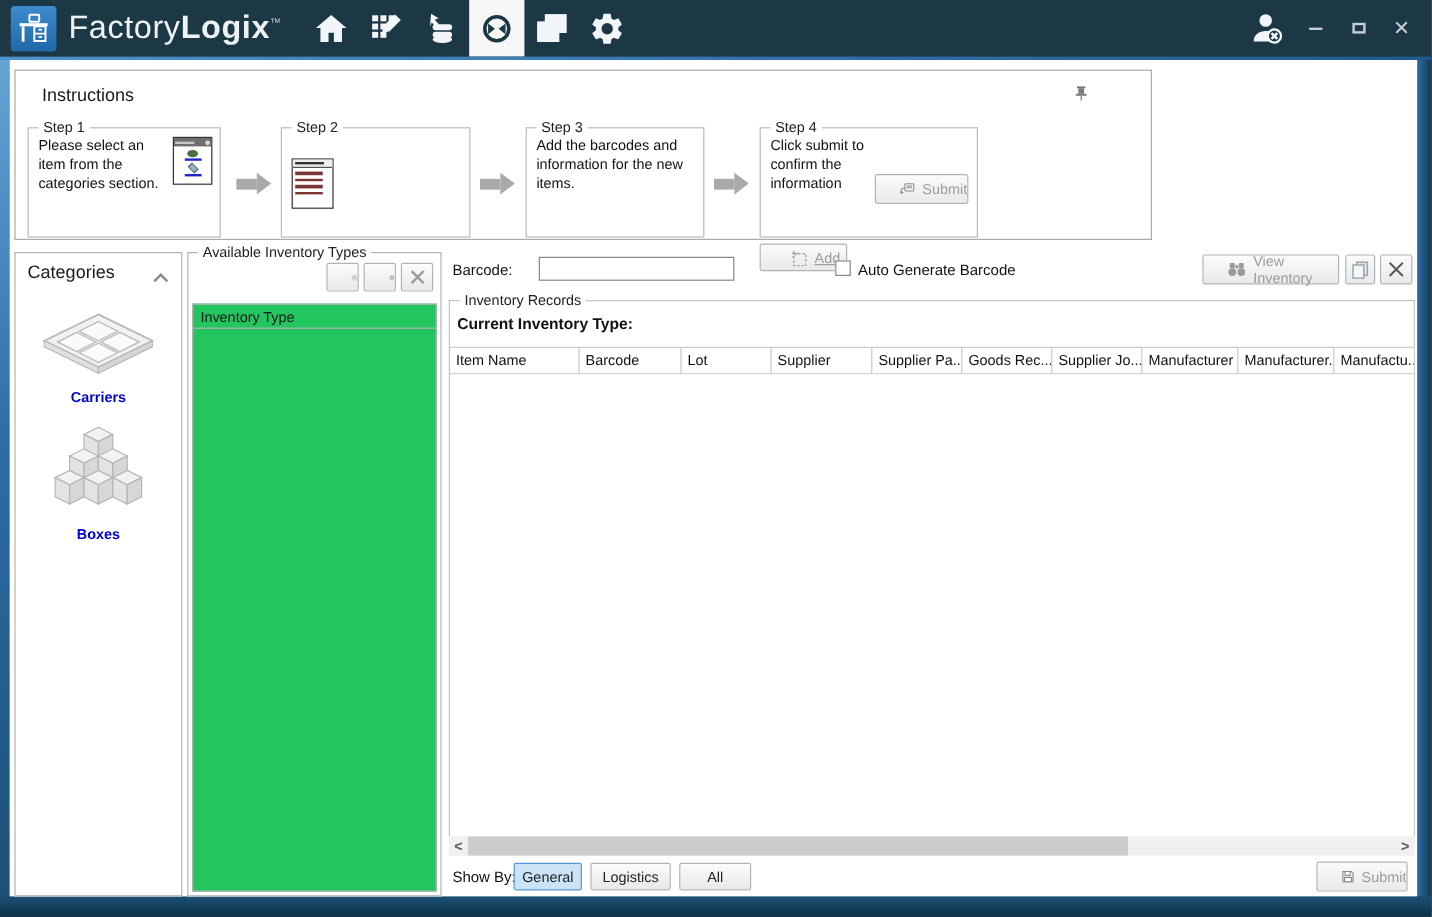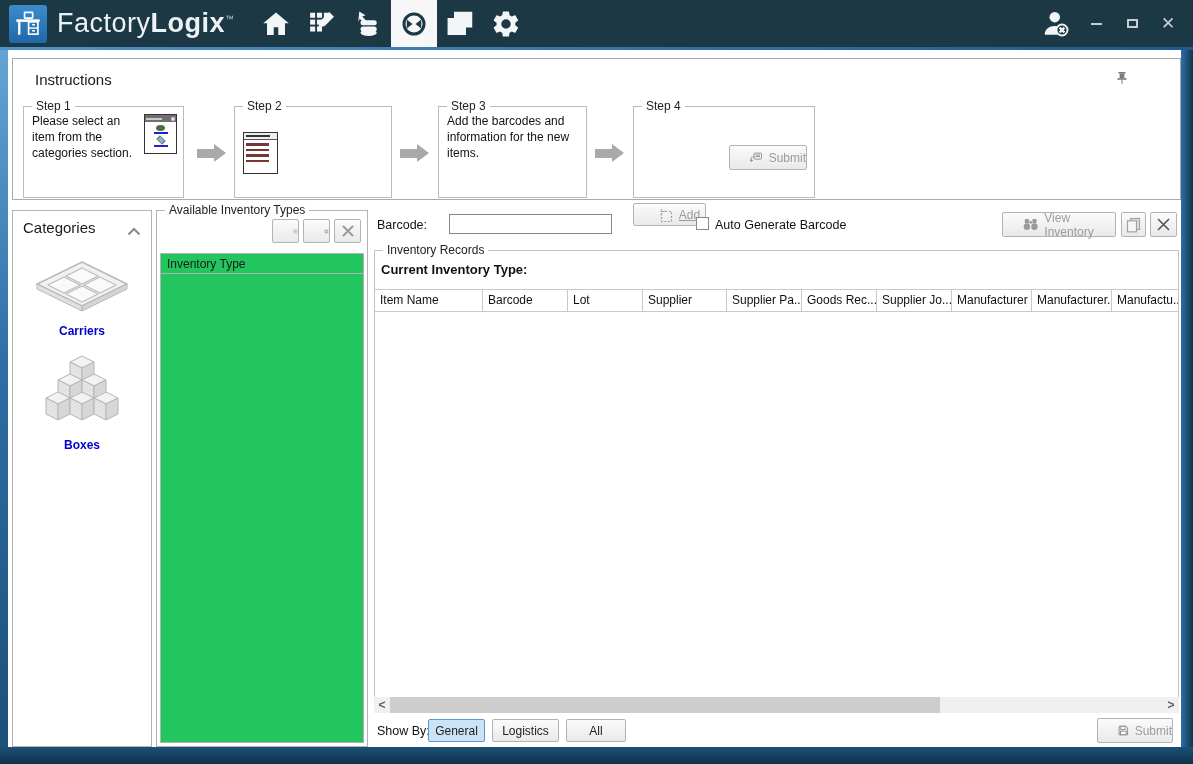--- a/index.html
+++ b/index.html
@@ -33,21 +33,21 @@
   .winbtn { width:22px; height:22px; display:flex; align-items:center; justify-content:center; cursor:pointer; }
   .glyph-min { width:11px; height:2px; background:#c7ced3; }
   .glyph-max { width:11px; height:9px; border:2px solid #c7ced3; }
   .glyph-close { color:#c7ced3; font-size:17px; line-height:1; font-weight:normal; }
 
   
   .groupbox { position:absolute; border:1px solid #b3b3b3; background:#fff; }
   .legend { position:absolute; top:-8px; left:8px; background:#fff; padding:0 4px; font-size:12px; color:#222; white-space:nowrap; }
 
   
-  #instructions { left:4px; top:8px; width:1169px; height:142px; border-color:#aaa; }
+  #instructions { left:4px; top:8px; width:948px; height:142px; border-color:#aaa; }
   #instructions .panel-title { position:absolute; left:22px; top:12px; font-size:15px; color:#1a1a1a; }
   .pin { position:absolute; right:52px; top:12px; }
   .stepbox { position:absolute; top:47px; height:92px; border:1px solid #bbb; background:#fff; }
   .stepbox .legend { font-size:12px; }
   .step-body { display:flex; padding:7px 6px 0 8px; gap:0; }
   .step-text { font-size:12px; line-height:1.32; color:#111; }
   .flow-arrow { position:absolute; top:85px; display:flex; align-items:center; }
   .flow-arrow .bar { width:17px; height:9px; background:#a9a9a9; }
   .flow-arrow .head { width:0; height:0; border-top:9px solid transparent; border-bottom:9px solid transparent; border-left:12px solid #a9a9a9; }
   .thumb { border:1px solid #333; background:#fff; flex:none; }
@@ -272,20 +272,23 @@
           <div class="step-text" style="width:133px;">Add the barcodes and information for the new items.</div>
         </div>
       </div>
       <div class="flow-arrow" style="left:582px;">
           <span class="bar"></span>
           <span class="head"></span>
         </div>
 
       <div class="stepbox" style="left:620px;width:182px;">
         <span class="legend">Step 4</span>
+        <div class="step-body">
+          <div class="step-text" style="width:88px;">Click submit to confirm the information</div>
+        </div>
         <div class="btn disabled step4-submit">
           <svg width="17" height="16" viewBox="0 0 17 16" fill="none" stroke="#8a8a8a" stroke-width="1.2">
             <rect x="5.5" y="1.5" width="10" height="8" rx="1"></rect>
             <line x1="7.5" y1="4" x2="13.5" y2="4"></line>
               <line x1="7.5" y1="6" x2="13.5" y2="6"></line>
             <path d="M5.5 6.5H3.5a2 2 0 0 0-2 2v4"></path>
             <path d="M-0.5 11 1.5 14l3-2" fill="#8a8a8a" stroke="none" transform="translate(0,-1)"></path>
           </svg>
           <span>Submit</span>
         </div>

